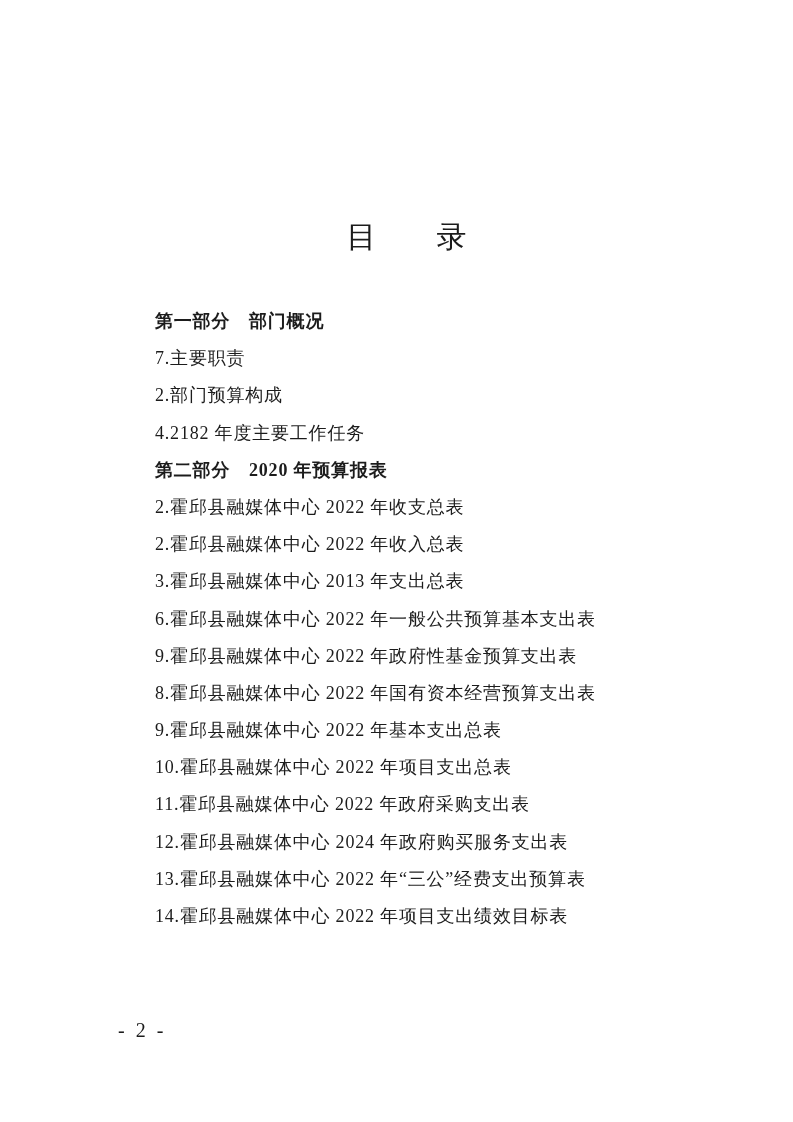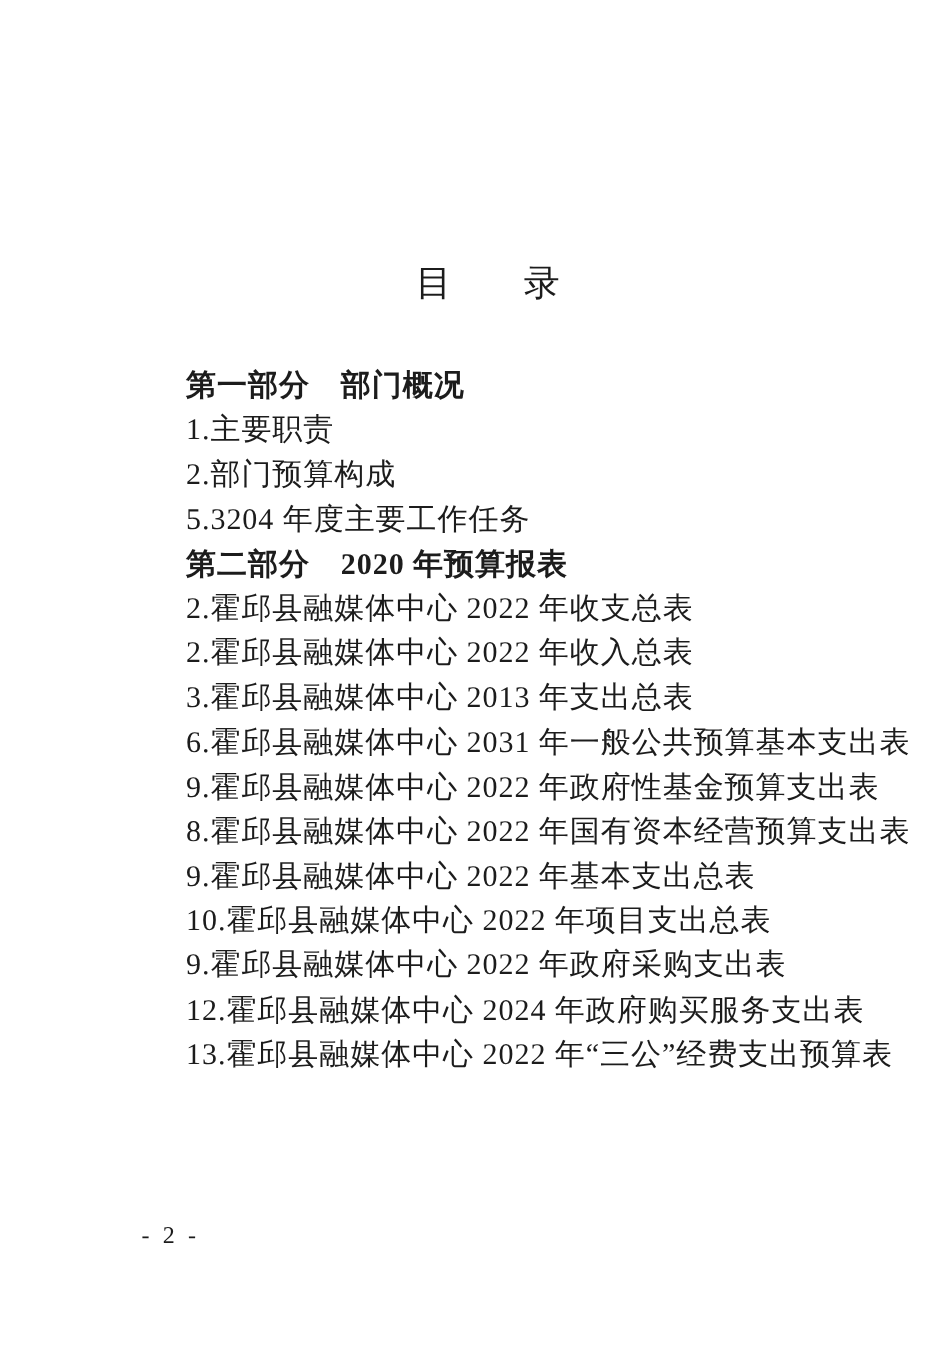--- a/index.html
+++ b/index.html
@@ -30,21 +30,21 @@
   }
   .toc {
     position: absolute;
     top: 303px;
     left: 155px;
     right: 40px;
   }
   .toc-line {
     height: 37.2px;
     line-height: 37.2px;
-    font-size: 25px;
+    font-size: 18px;
     letter-spacing: 0.8px;
     white-space: nowrap;
   }
   .toc-heading {
     font-weight: 700;
   }
   .page-number {
     position: absolute;
     left: 118px;
     top: 1018px;
@@ -58,33 +58,34 @@
 
 <div class="page">
 
   <div class="doc-title">
     <span>目</span>
     <span>录</span>
   </div>
 
   <div class="toc">
     <div class="toc-line toc-heading">第一部分　部门概况</div>
-    <div class="toc-line">1.主要职责</div>
+    <div class="toc-line">7.主要职责</div>
     <div class="toc-line">2.部门预算构成</div>
-    <div class="toc-line">5.3204 年度主要工作任务</div>
+    <div class="toc-line">4.2182 年度主要工作任务</div>
 
     <div class="toc-line toc-heading">第二部分　2020 年预算报表</div>
     <div class="toc-line">2.霍邱县融媒体中心 2022 年收支总表</div>
     <div class="toc-line">2.霍邱县融媒体中心 2022 年收入总表</div>
     <div class="toc-line">3.霍邱县融媒体中心 2013 年支出总表</div>
-    <div class="toc-line">6.霍邱县融媒体中心 2031 年一般公共预算基本支出表</div>
+    <div class="toc-line">6.霍邱县融媒体中心 2022 年一般公共预算基本支出表</div>
     <div class="toc-line">9.霍邱县融媒体中心 2022 年政府性基金预算支出表</div>
     <div class="toc-line">8.霍邱县融媒体中心 2022 年国有资本经营预算支出表</div>
     <div class="toc-line">9.霍邱县融媒体中心 2022 年基本支出总表</div>
     <div class="toc-line">10.霍邱县融媒体中心 2022 年项目支出总表</div>
-    <div class="toc-line">9.霍邱县融媒体中心 2022 年政府采购支出表</div>
+    <div class="toc-line">11.霍邱县融媒体中心 2022 年政府采购支出表</div>
     <div class="toc-line">12.霍邱县融媒体中心 2024 年政府购买服务支出表</div>
     <div class="toc-line">13.霍邱县融媒体中心 2022 年“三公”经费支出预算表</div>
+    <div class="toc-line">14.霍邱县融媒体中心 2022 年项目支出绩效目标表</div>
   </div>
 
   <div class="page-number">- 2 -</div>
 
 </div>
 
 </body></html>

